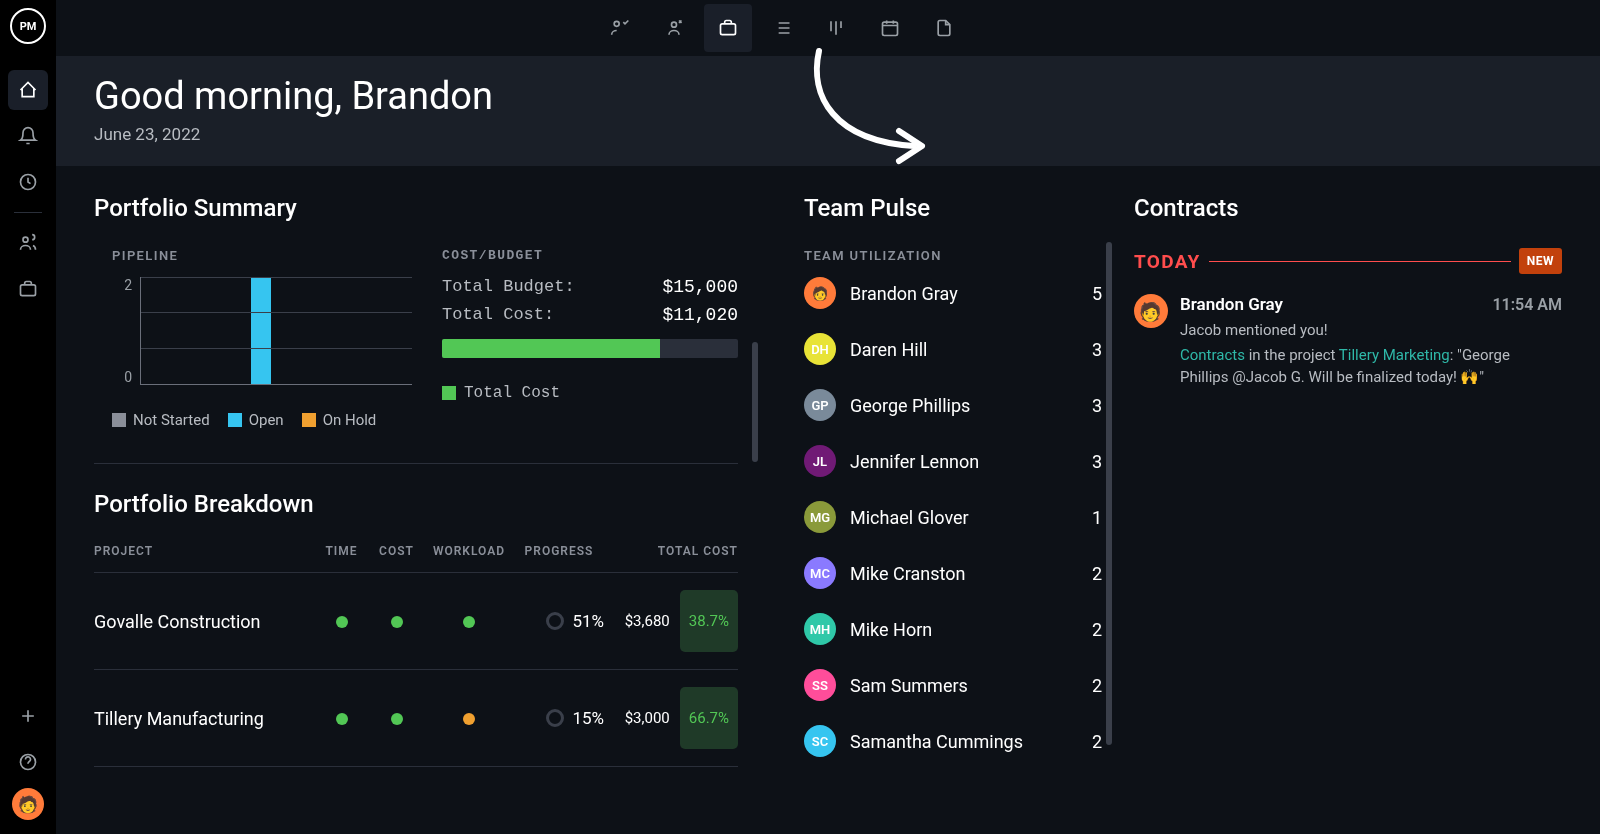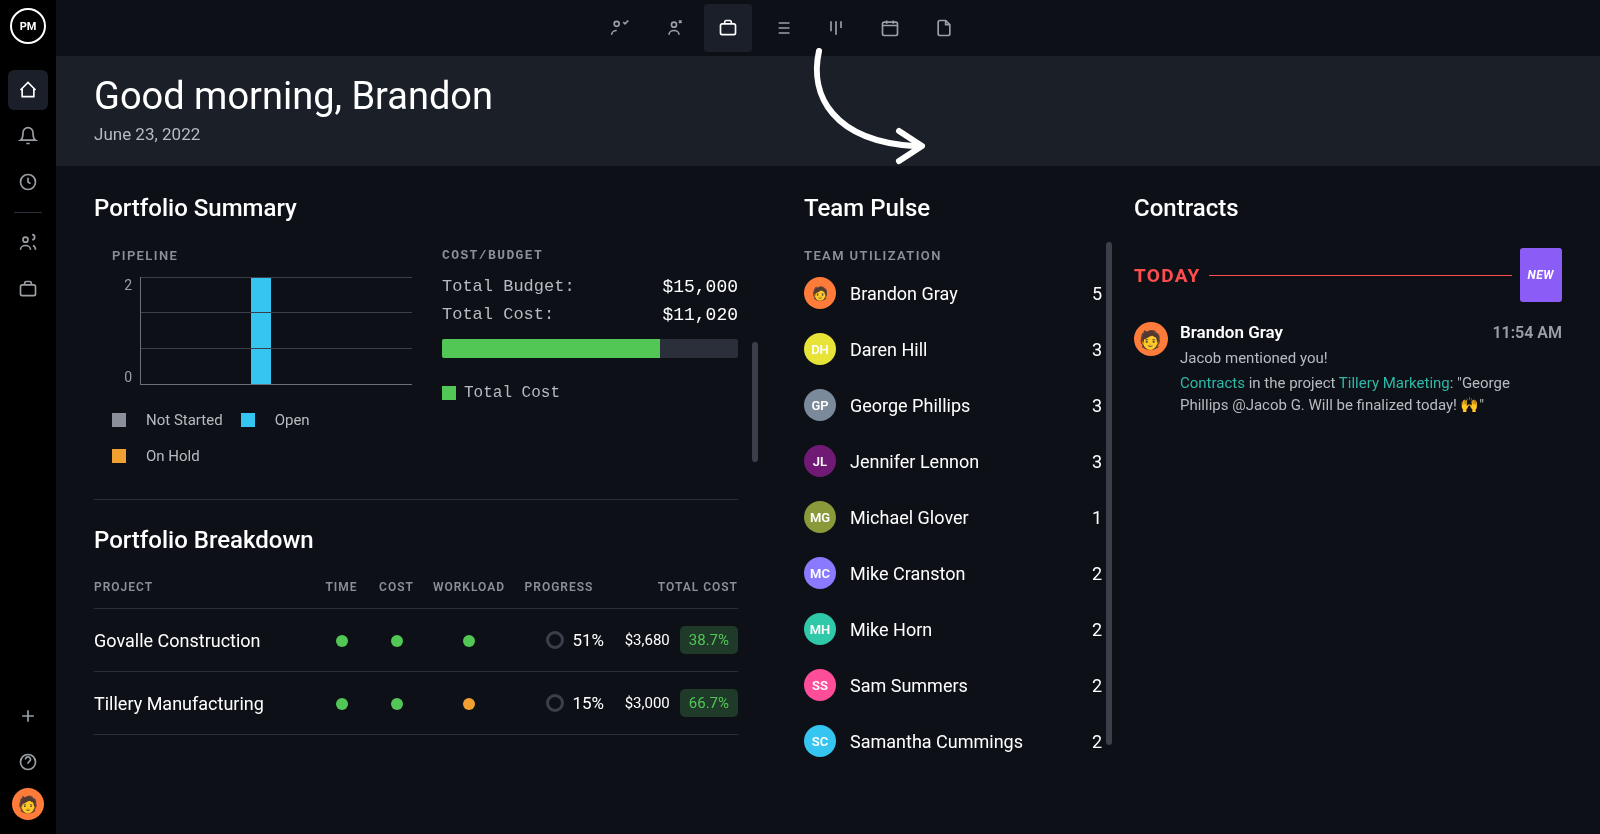--- a/index.html
+++ b/index.html
@@ -30,50 +30,50 @@
 .section-title { font-size:24px; font-weight:500; color:#fff; margin-bottom:26px; }
 .portfolio-top { display:flex; gap:30px; }
 .pipeline { flex:0 0 300px;margin-left:18px; }
 .sub-label { font-size:13px; letter-spacing:1.4px; color:#8a8f99; font-weight:600; margin-bottom:14px; }
 .chart-box { height:120px; position:relative; padding-left:24px; }
 .y-axis { position:absolute; left:0; top:0; bottom:12px; width:20px; display:flex; flex-direction:column; justify-content:space-between; font-size:14px; color:#9aa0a6; text-align:right; }
 .bars { position:absolute; left:28px; right:0; top:0; bottom:12px; border-left:1px solid #6a6f7a; border-bottom:1px solid #6a6f7a; display:flex; align-items:flex-end; }
 .grid-line { position:absolute; left:0; right:0; height:1px; background:#3a3f4a; }
 .bar { width:20px; background:#36c5f0; margin-left:110px; }
 .legend { display:flex; gap:18px; margin-top:14px; font-size:15px; color:#b8bcc2; flex-wrap:wrap; }
-.legend-item { display:flex; align-items:center; gap:20px; }
+.legend-item { display:flex; align-items:center; gap:7px; }
 .sq { width:14px; height:14px; }
 .costbudget { flex:1;font-family:Liberation Mono, monospace; }
 .budget-row { display:flex; justify-content:space-between; font-size:17px; color:#b8bcc2; margin-bottom:8px; }
 .budget-row .val { color:#fff; font-size:18px; }
 .progress-bar { height:19px; background:#2a2f3a; margin-top:14px; position:relative; border-radius:2px; overflow:hidden; }
 .progress-fill { height:100%; background:#52c755; }
 .legend2 { display:flex; gap:8px; align-items:center; margin-top:26px; font-size:16px; color:#b8bcc2; }
 .hr { height:1px; background:#2a2f3a; margin:34px 0 26px; }
 .breakdown-header { display:flex; font-size:12px; letter-spacing:1px; color:#8a8f99; font-weight:600; padding-bottom:14px; border-bottom:1px solid #2a2f3a; }
 .bh-project{flex:0 0 220px;} .bh-time{flex:0 0 55px;text-align:center;} .bh-cost{flex:0 0 55px;text-align:center;} .bh-work{flex:0 0 90px;text-align:center;} .bh-prog{flex:0 0 90px;text-align:center;} .bh-total{flex:1;text-align:right;}
 .breakdown-row { display:flex; align-items:center; padding:17px 0; border-bottom:1px solid #2a2f3a; font-size:18px; }
 .br-project{flex:0 0 220px;color:#fff;} .br-dot{flex:0 0 55px;text-align:center;} .br-dot2{flex:0 0 90px;text-align:center;}
 .dot { width:12px; height:12px; border-radius:50%; display:inline-block; }
 .br-prog{flex:0 0 90px;display:flex;align-items:center;gap:8px;justify-content:flex-end;color:#fff;font-size:17px;} 
 .ring { width:18px; height:18px; border-radius:50%; border:3px solid #3a3f4a; position:relative; }
 .br-total{flex:1;text-align:right;display:flex;justify-content:flex-end;align-items:center;gap:10px;}
 .br-total .amt{color:#fff;font-size:15px;}
-.pct-badge{background:#1f3a28;color:#52c755;padding:5px 9px;border-radius:5px;font-size:15px;}
+.pct-badge{background:#1f3a28;color:#52c755;padding:22px 9px;border-radius:5px;font-size:15px;}
 .team-list { display:flex; flex-direction:column; gap:8px; }
 .team-row { display:flex; align-items:center; gap:14px; padding:8px 0; }
 .av { width:32px; height:32px; border-radius:50%; display:flex; align-items:center; justify-content:center; font-size:13px; font-weight:600; color:#fff; }
 .team-name { flex:1; font-size:18px; color:#fff; }
 .team-count { font-size:18px; color:#fff; }
 .scroll-track { position:absolute; right:4px; top:76px; bottom:20px; width:6px; background:transparent; }
 .scroll-thumb { width:6px; background:#3a3f4a; border-radius:3px; height:88%; }
 .ws-heading { display:flex; align-items:center; gap:8px; margin-bottom:20px; }
 .ws-today { font-size:19px; letter-spacing:1.3px; color:#ff4d4d; font-weight:700; }
 .ws-line { flex:1; height:1px; background:#ff4d4d; }
-.ws-new { background:#8b5cf6; color:#fff; font-size:12px; font-weight:700; padding:20px 8px; border-radius:3px; letter-spacing:0.5px;font-style:italic; }
+.ws-new { background:#c2410c; color:#fff; font-size:12px; font-weight:700; padding:6px 8px; border-radius:3px; letter-spacing:0.5px; }
 .ws-item { display:flex; gap:12px; }
 .ws-av { width:34px; height:34px; border-radius:50%; background:#ff7b3a; flex-shrink:0; display:flex;align-items:center;justify-content:center;font-size:18px; }
 .ws-body { flex:1; }
 .ws-top { display:flex; justify-content:space-between; align-items:baseline; }
 .ws-name { font-size:17px; font-weight:600; color:#fff; }
 .ws-time { font-size:16px; color:#9aa0a6; font-weight:600; }
 .ws-sub { font-size:15px; color:#b8bcc2; margin-top:7px; }
 .ws-msg { font-size:15px; color:#b8bcc2; margin-top:6px; line-height:1.45; }
 .ws-msg .link { color:#2fb8a8; }
 .scrollbar-left { position:absolute; right:18px; top:176px; width:6px; height:480px; background:transparent; }

